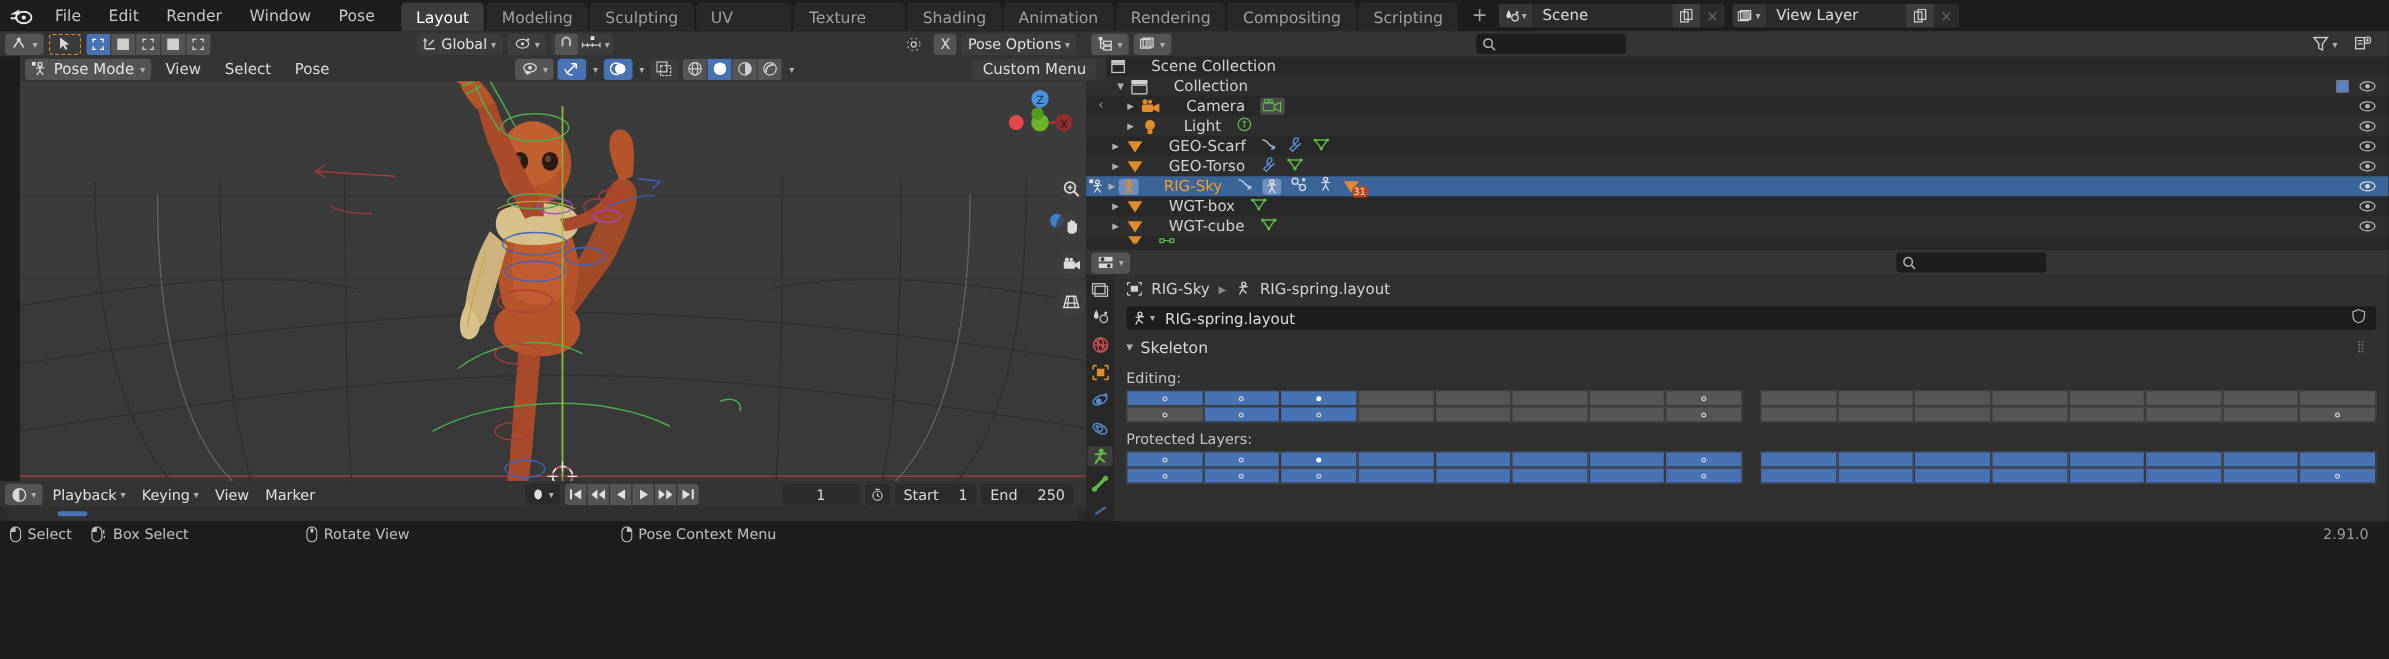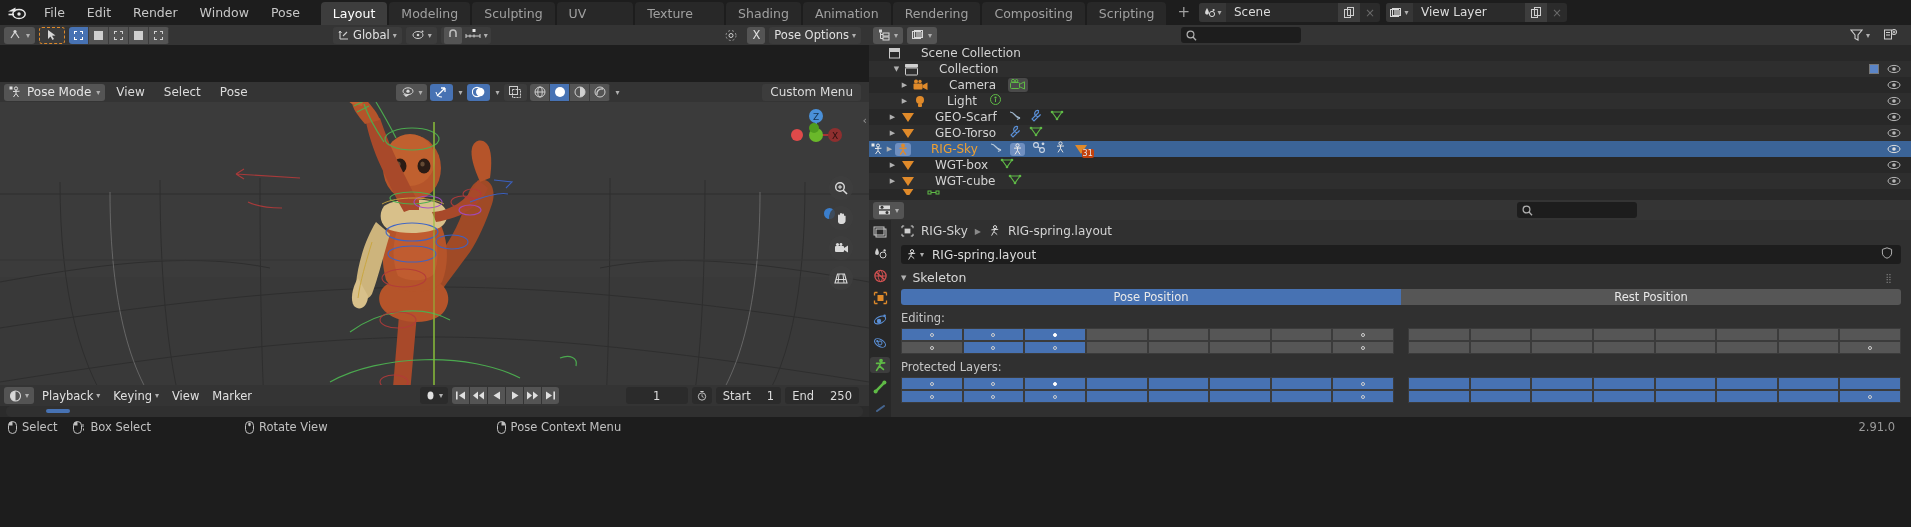--- a/index.html
+++ b/index.html
@@ -55,22 +55,22 @@
   .icon-group{ display:flex; height:17px; border-radius:3px; overflow:hidden; }
   .icon-group .ib{ width:20px; height:17px; background:#545454; display:flex; align-items:center; justify-content:center; border-right:1px solid #3c3c3c; }
   .icon-group .ib.on{ background:#4772b3; }
   .sq{ width:9px; height:9px; border:1px solid #cfcfcf; }
   .sq.fill{ background:#cfcfcf; }
   .sq.dash{ border-style:dashed; }
   .vph-right{ margin-left:auto; display:flex; align-items:center; gap:4px; padding-right:4px;}
 
   
   .viewport{
-    position:absolute; left:0; top:45px; width:869px; height:340px;
-    background:#0c4a6e; overflow:hidden;margin-top:37px;
+    position:absolute; left:16px; top:45px; width:869px; height:340px;
+    background:#0c4a6e; overflow:hidden;
   }
   .vp-subheader{
     position:absolute; left:0; top:0; width:869px; height:20px;
     background:#343434; display:flex; align-items:center; padding:0 4px; gap:3px; z-index:6;
   }
   .mode-sel{
     display:flex; align-items:center; height:17px; background:#545454; border-radius:3px; padding:0 5px; gap:5px;
   }
   .txtmenu{ padding:0 8px; height:17px; line-height:17px; color:#dcdcdc; font-size:12px; }
   .custom-menu{ margin-left:auto; padding:0 8px; height:17px; line-height:17px; color:#dcdcdc; font-size:12px; background:#3c3c3c; border-radius:3px; margin-right:4px;}
@@ -1141,24 +1141,20 @@
             </svg>
         </span>
       </div>
 
       <div class="panel-title">
         <span class="tri">▼</span>
         <span>Skeleton</span>
         <span class="grip">⣿</span>
       </div>
 
-      <div class="toggle-row">
-        <div class="tgl on">Pose Position</div>
-        <div class="tgl">Rest Position</div>
-      </div>
 
       <div class="sec-label">Editing:</div>
       <div class="layers-wrap">
         <div class="layer-half">
           <div class="layer-row">
             <div class="lcell on">
                 <span class="dotsm"></span>
               </div>
             <div class="lcell on">
                 <span class="dotsm"></span>

